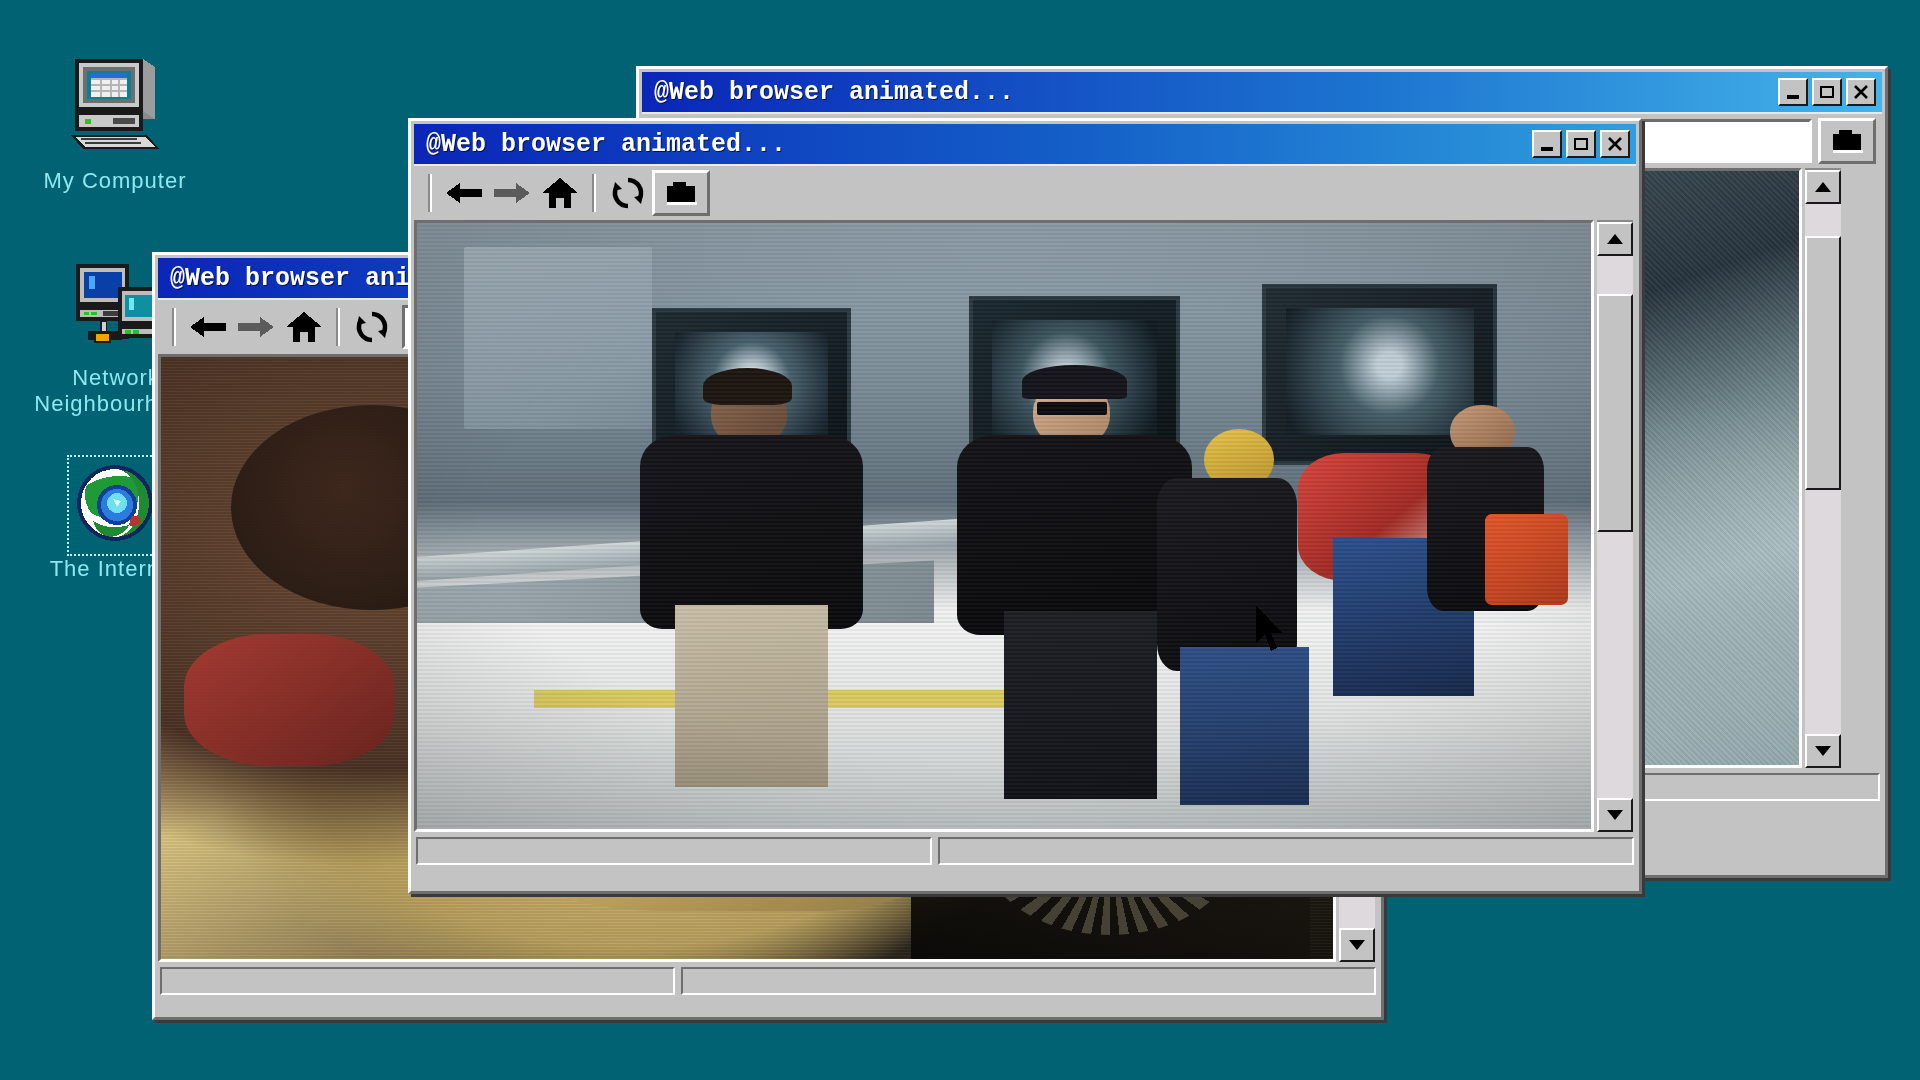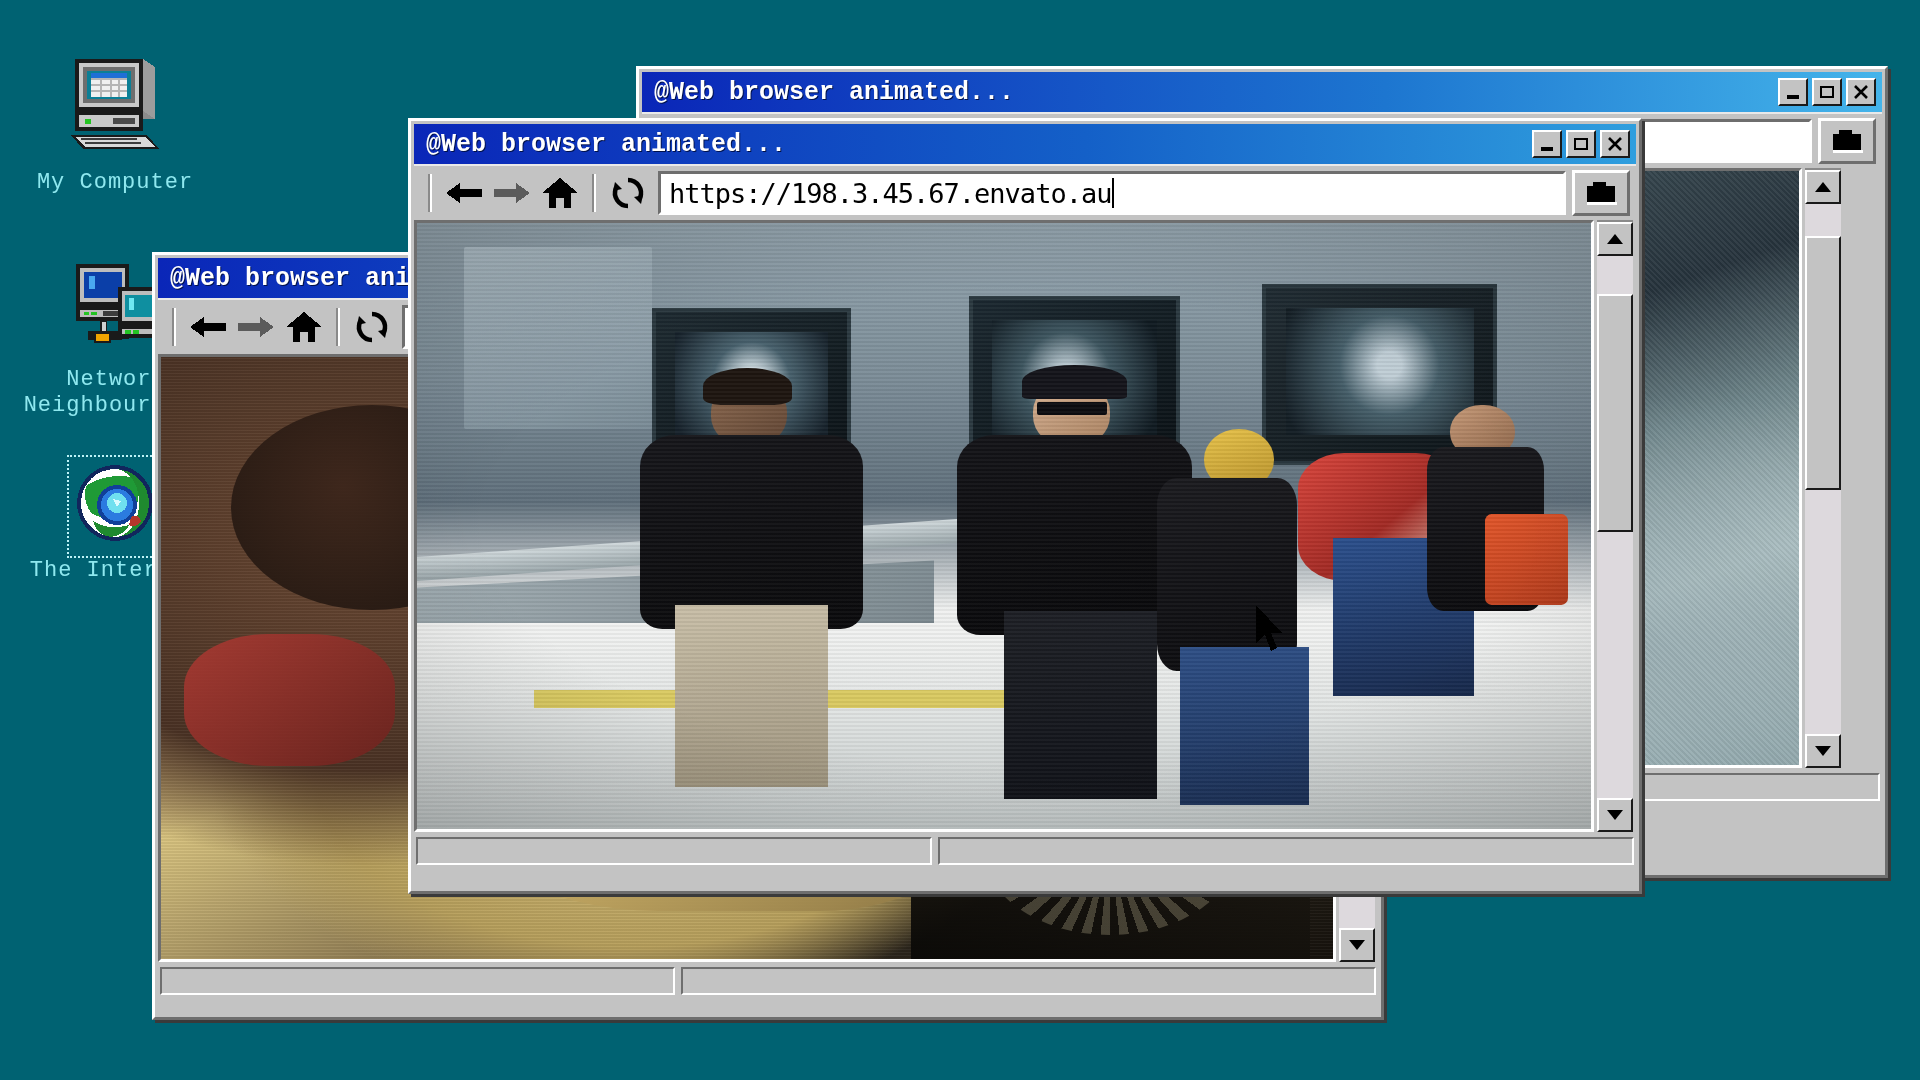--- a/index.html
+++ b/index.html
@@ -17,21 +17,21 @@
     height: 1080px;
     background: #006272;
   }
 
   
   .desk-icon {
     position: absolute;
     width: 190px;
     text-align: center;
     color: #8fe8ef;
-    font-family: Liberation Mono, monospace;
+    font-family: Liberation Sans, sans-serif;
     font-size: 22px;
     letter-spacing: 1px;
     line-height: 1.15;
     user-select: none;
   }
   .desk-icon .glyph {
     display: block;
     margin: 0 auto 8px auto;
     position: relative;
   }
@@ -492,24 +492,20 @@
       </div>
       <div class="tb-sep"></div>
       <div class="tb-btn">
         <svg width="36" height="36" viewBox="0 0 36 36">
           <path d="M18 5 a13 13 0 0 1 12 18" stroke="#000" stroke-width="4.5" fill="none"></path>
           <polygon points="33,20 24,22 31,29" fill="#000"></polygon>
           <path d="M18 31 a13 13 0 0 1 -12 -18" stroke="#000" stroke-width="4.5" fill="none"></path>
           <polygon points="3,16 12,14 5,7" fill="#000"></polygon>
         </svg>
       </div>
-      <div class="url-field">
-        <span class="url-text">https://198.3.45.67.envato.au</span>
-          <span class="caret"></span>
-      </div>
       <div class="folder-btn">
         <svg width="34" height="27" viewBox="0 0 34 27" shape-rendering="crispEdges">
           <rect x="9" y="2" width="13" height="5" fill="#000"></rect>
           <rect x="3" y="6" width="28" height="18" fill="#000"></rect>
           <rect x="3" y="22" width="30" height="3" fill="#ffffff"></rect>
         </svg>
       </div>
     </div>
     <div class="viewport-row">
       <div class="viewport" style="width:1180px; height:612px;">

